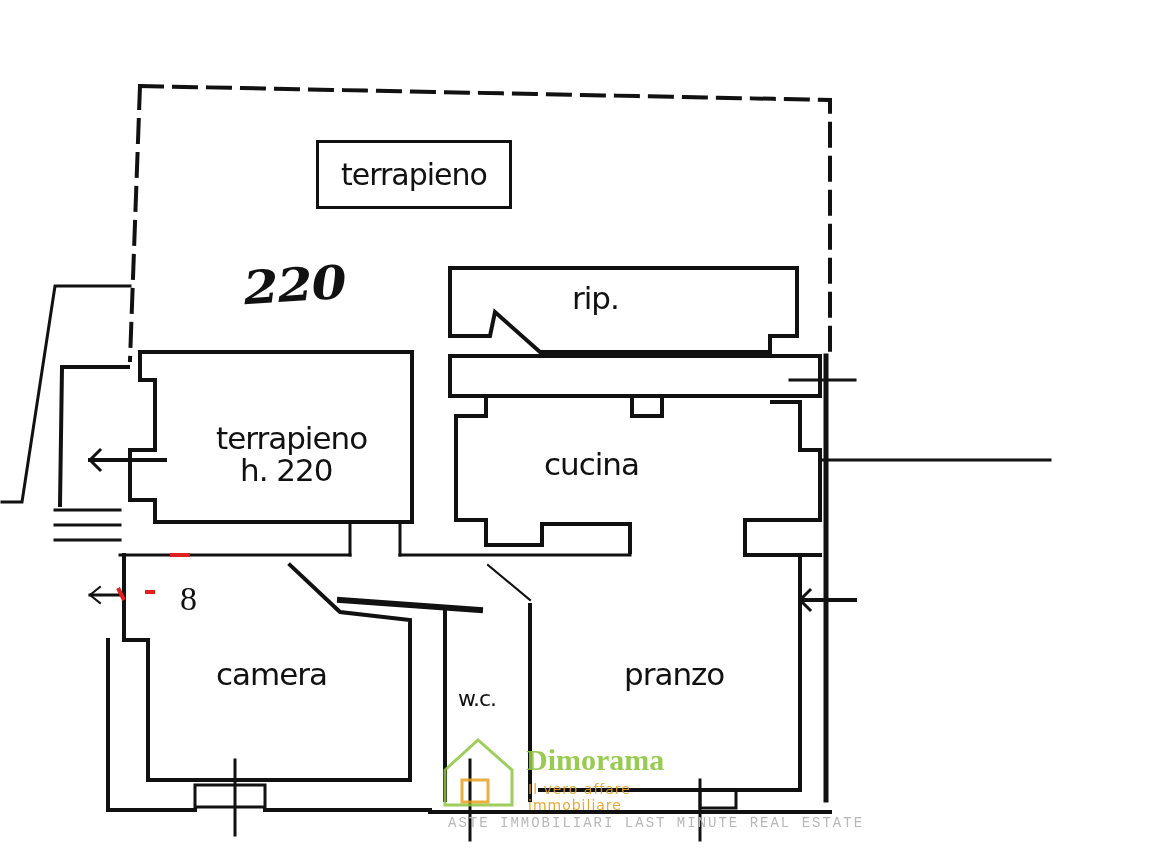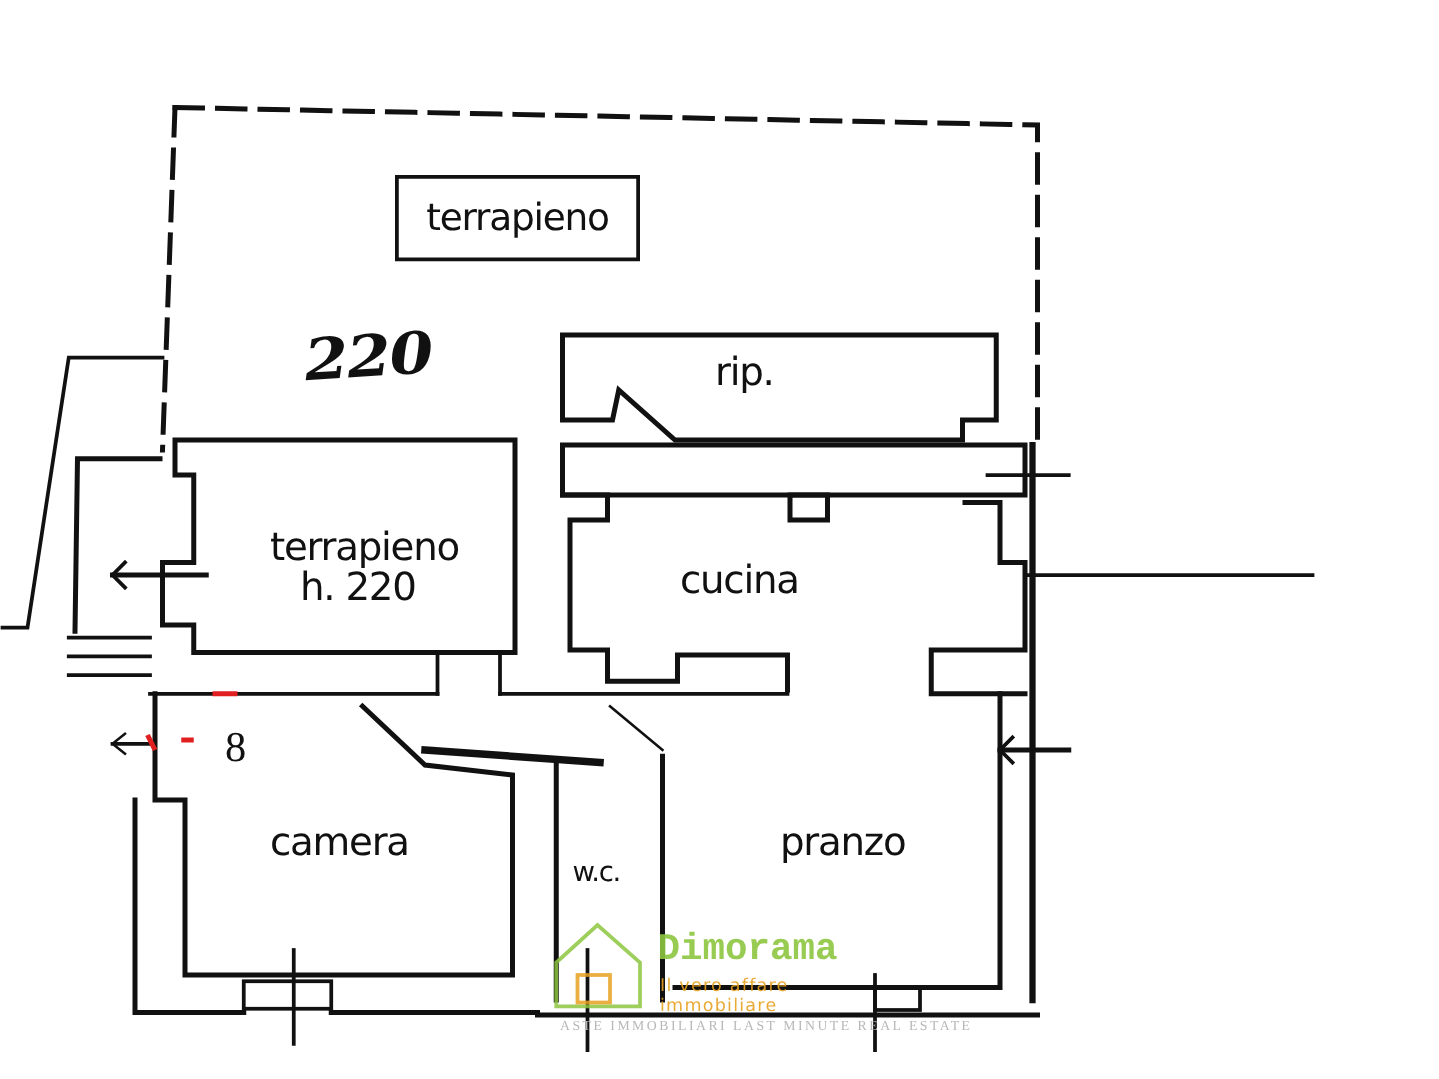--- a/index.html
+++ b/index.html
@@ -4,23 +4,23 @@
 <style>
   html,body{margin:0;padding:0;background:#ffffff;}
   body{width:1151px;height:863px;position:relative;overflow:hidden;font-family:"Liberation Sans",sans-serif;}
   #plan{position:absolute;left:0;top:0;}
   .lbl{position:absolute;font-family:"DejaVu Sans",sans-serif;color:#111;letter-spacing:-1px;white-space:nowrap;}
   .boxed{border:3px solid #111;padding:14px 22px;font-size:30px;}
   .room{font-size:31px;}
   .hand{font-family:"DejaVu Serif",serif;font-size:46px;font-style:italic;font-weight:bold;color:#111;transform:scaleX(1.1) rotate(-4deg);}
   .mark{font-family:"Liberation Serif",serif;font-size:34px;color:#111;}
   .wm{position:absolute;}
-  .wm-brand{font-family:Liberation Mono, monospace;font-size:30px;font-weight:bold;color:#8dc63f;position:absolute;left:86px;top:8px;opacity:.9}
+  .wm-brand{font-family:Liberation Serif, serif;font-size:30px;font-weight:bold;color:#8dc63f;position:absolute;left:86px;top:8px;opacity:.9}
   .wm-tag{font-family:"DejaVu Sans",sans-serif;font-size:14px;color:#e6a020;position:absolute;left:88px;top:46px;letter-spacing:1px;opacity:.9}
-  .wm-sub{font-family:Liberation Serif, serif;font-size:11px;color:#b8b8b8;position:absolute;left:8px;top:80px;letter-spacing:2px;white-space:nowrap}
+  .wm-sub{font-family:Liberation Mono, monospace;font-size:14px;color:#b8b8b8;position:absolute;left:8px;top:80px;letter-spacing:2px;white-space:nowrap}
 </style>
 </head>
 <body>
 
 <svg id="plan" width="1151" height="863" viewBox="0 0 1151 863">
   <g fill="none" stroke="#111" stroke-linecap="square">
 
     <path d="M140 86 L830 100 L830 360" stroke-width="4" stroke-dasharray="22 12"></path>
     <path d="M140 86 L130 360" stroke-width="4" stroke-dasharray="22 12"></path>
 

